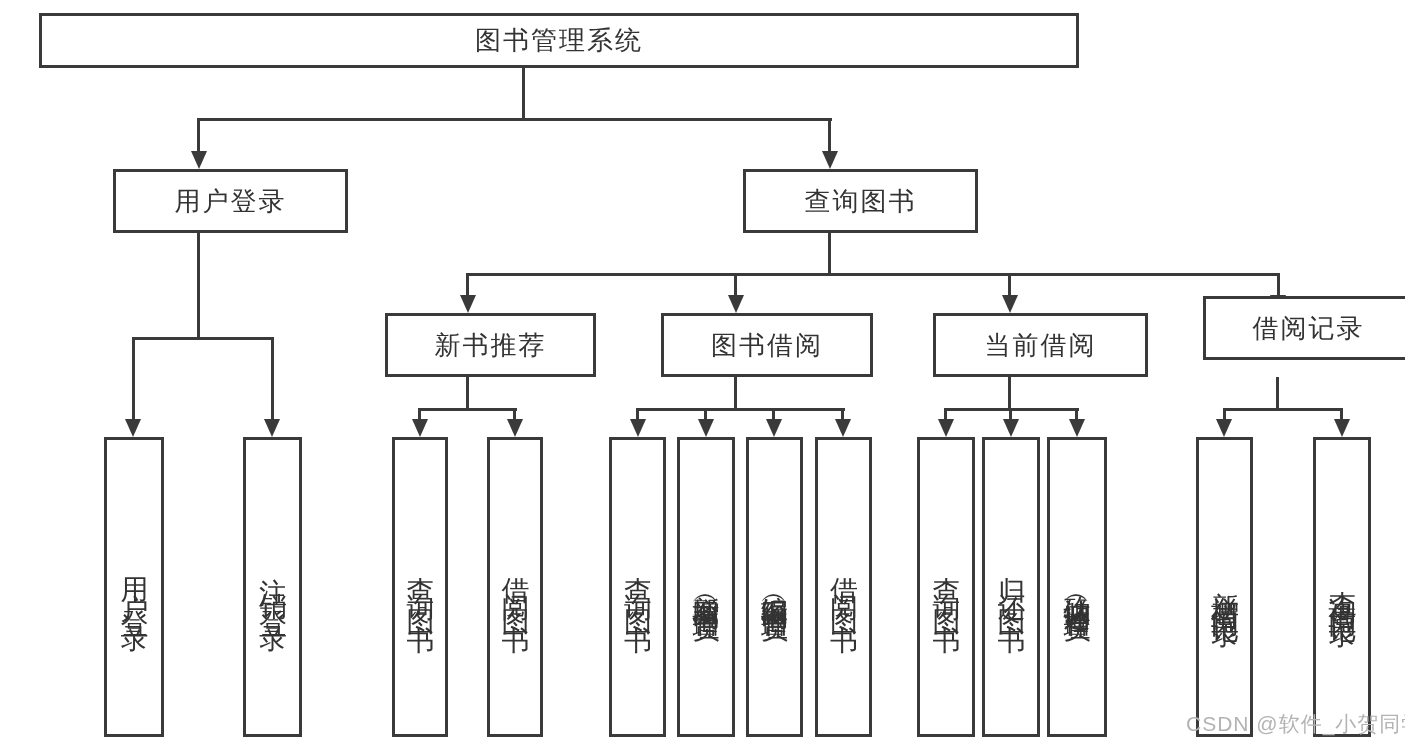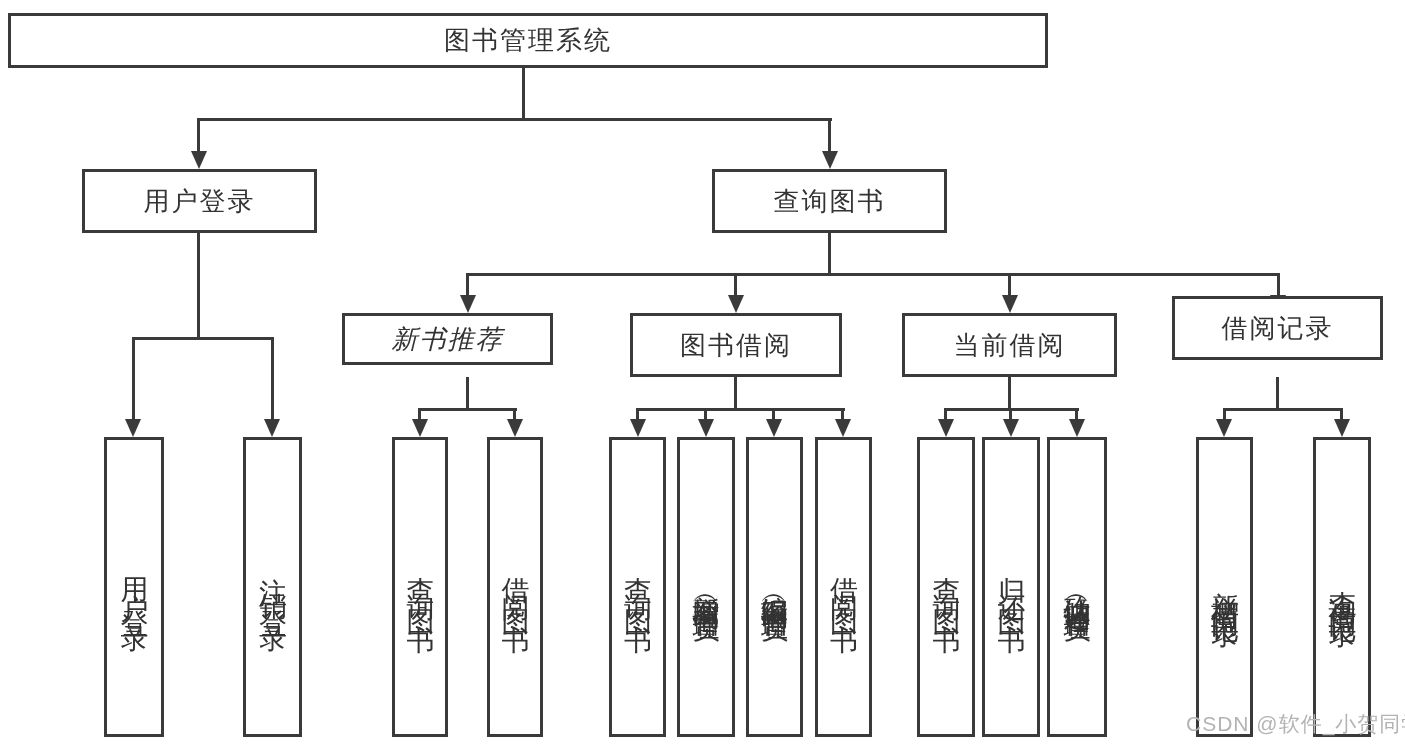--- a/index.html
+++ b/index.html
@@ -1,19 +1,19 @@
 <!DOCTYPE html>
 <html style="--line: #3a3a3a; --text: #333333; --watermark: #b3b3b3; --background: #ffffff;"><head>
 <meta charset="utf-8">
 <style>
   html,body{margin:0;padding:0;}
   body{background:#fff;font-family:"Liberation Sans","DejaVu Sans",sans-serif;}
   #canvas{position:relative;width:1405px;height:747px;background:var(--background,#fff);overflow:hidden;}
   .b{position:absolute;box-sizing:border-box;border:3px solid var(--line,#3a3a3a);background:var(--background,#fff);
-     display:flex;align-items:center;justify-content:center;font-size:26px;color:var(--text,#333);letter-spacing:2px;white-space:nowrap;}
+     display:flex;align-items:center;justify-content:center;font-size:26px;color:var(--text,#333);letter-spacing:2px;white-space:nowrap;margin-left:31px;}
   .vb{position:absolute;box-sizing:border-box;border:3px solid var(--line,#3a3a3a);background:var(--background,#fff);
      display:flex;align-items:center;justify-content:center;writing-mode:vertical-rl;text-orientation:mixed;
      font-size:28px;color:var(--text,#333);}
   .ls16{letter-spacing:16px;}
   .ls6{letter-spacing:6px;}
   .ls3{letter-spacing:3px;font-size:27px;}
   .hl{position:absolute;height:3px;background:var(--line,#3a3a3a);}
   .vl{position:absolute;width:3px;background:var(--line,#3a3a3a);}
   .ar{position:absolute;width:0;height:0;border-left:8px solid transparent;border-right:8px solid transparent;
      border-top:18px solid var(--line,#3a3a3a);}
@@ -47,21 +47,21 @@
   <div class="hl" style="left:466px;top:273px;width:814px;"></div>
   <div class="vl" style="left:466px;top:273px;height:25px;"></div>
   <div class="vl" style="left:734px;top:273px;height:25px;"></div>
   <div class="vl" style="left:1008px;top:273px;height:25px;"></div>
   <div class="vl" style="left:1277px;top:273px;height:25px;"></div>
   <div class="ar" style="left:460px;top:295px;"></div>
   <div class="ar" style="left:728px;top:295px;"></div>
   <div class="ar" style="left:1002px;top:295px;"></div>
   <div class="ar" style="left:1270px;top:295px;"></div>
 
-  <div class="b" style="left:342px;top:313px;width:211px;height:52px;font-style:italic;">新书推荐</div>
+  <div class="b" style="left:354px;top:313px;width:211px;height:64px;">新书推荐</div>
   <div class="b" style="left:902px;top:313px;width:215px;height:64px;">当前借阅</div>
   <div class="b" style="left:630px;top:313px;width:212px;height:64px;">图书借阅</div>
   <div class="b" style="left:1172px;top:296px;width:211px;height:64px;">借阅记录</div>
 
   <div class="vl" style="left:466px;top:377px;height:33px;"></div>
   <div class="hl" style="left:418px;top:408px;width:99px;"></div>
   <div class="vl" style="left:418px;top:408px;height:14px;"></div>
   <div class="vl" style="left:513px;top:408px;height:14px;"></div>
   <div class="ar" style="left:412px;top:419px;"></div>
   <div class="ar" style="left:507px;top:419px;"></div>

